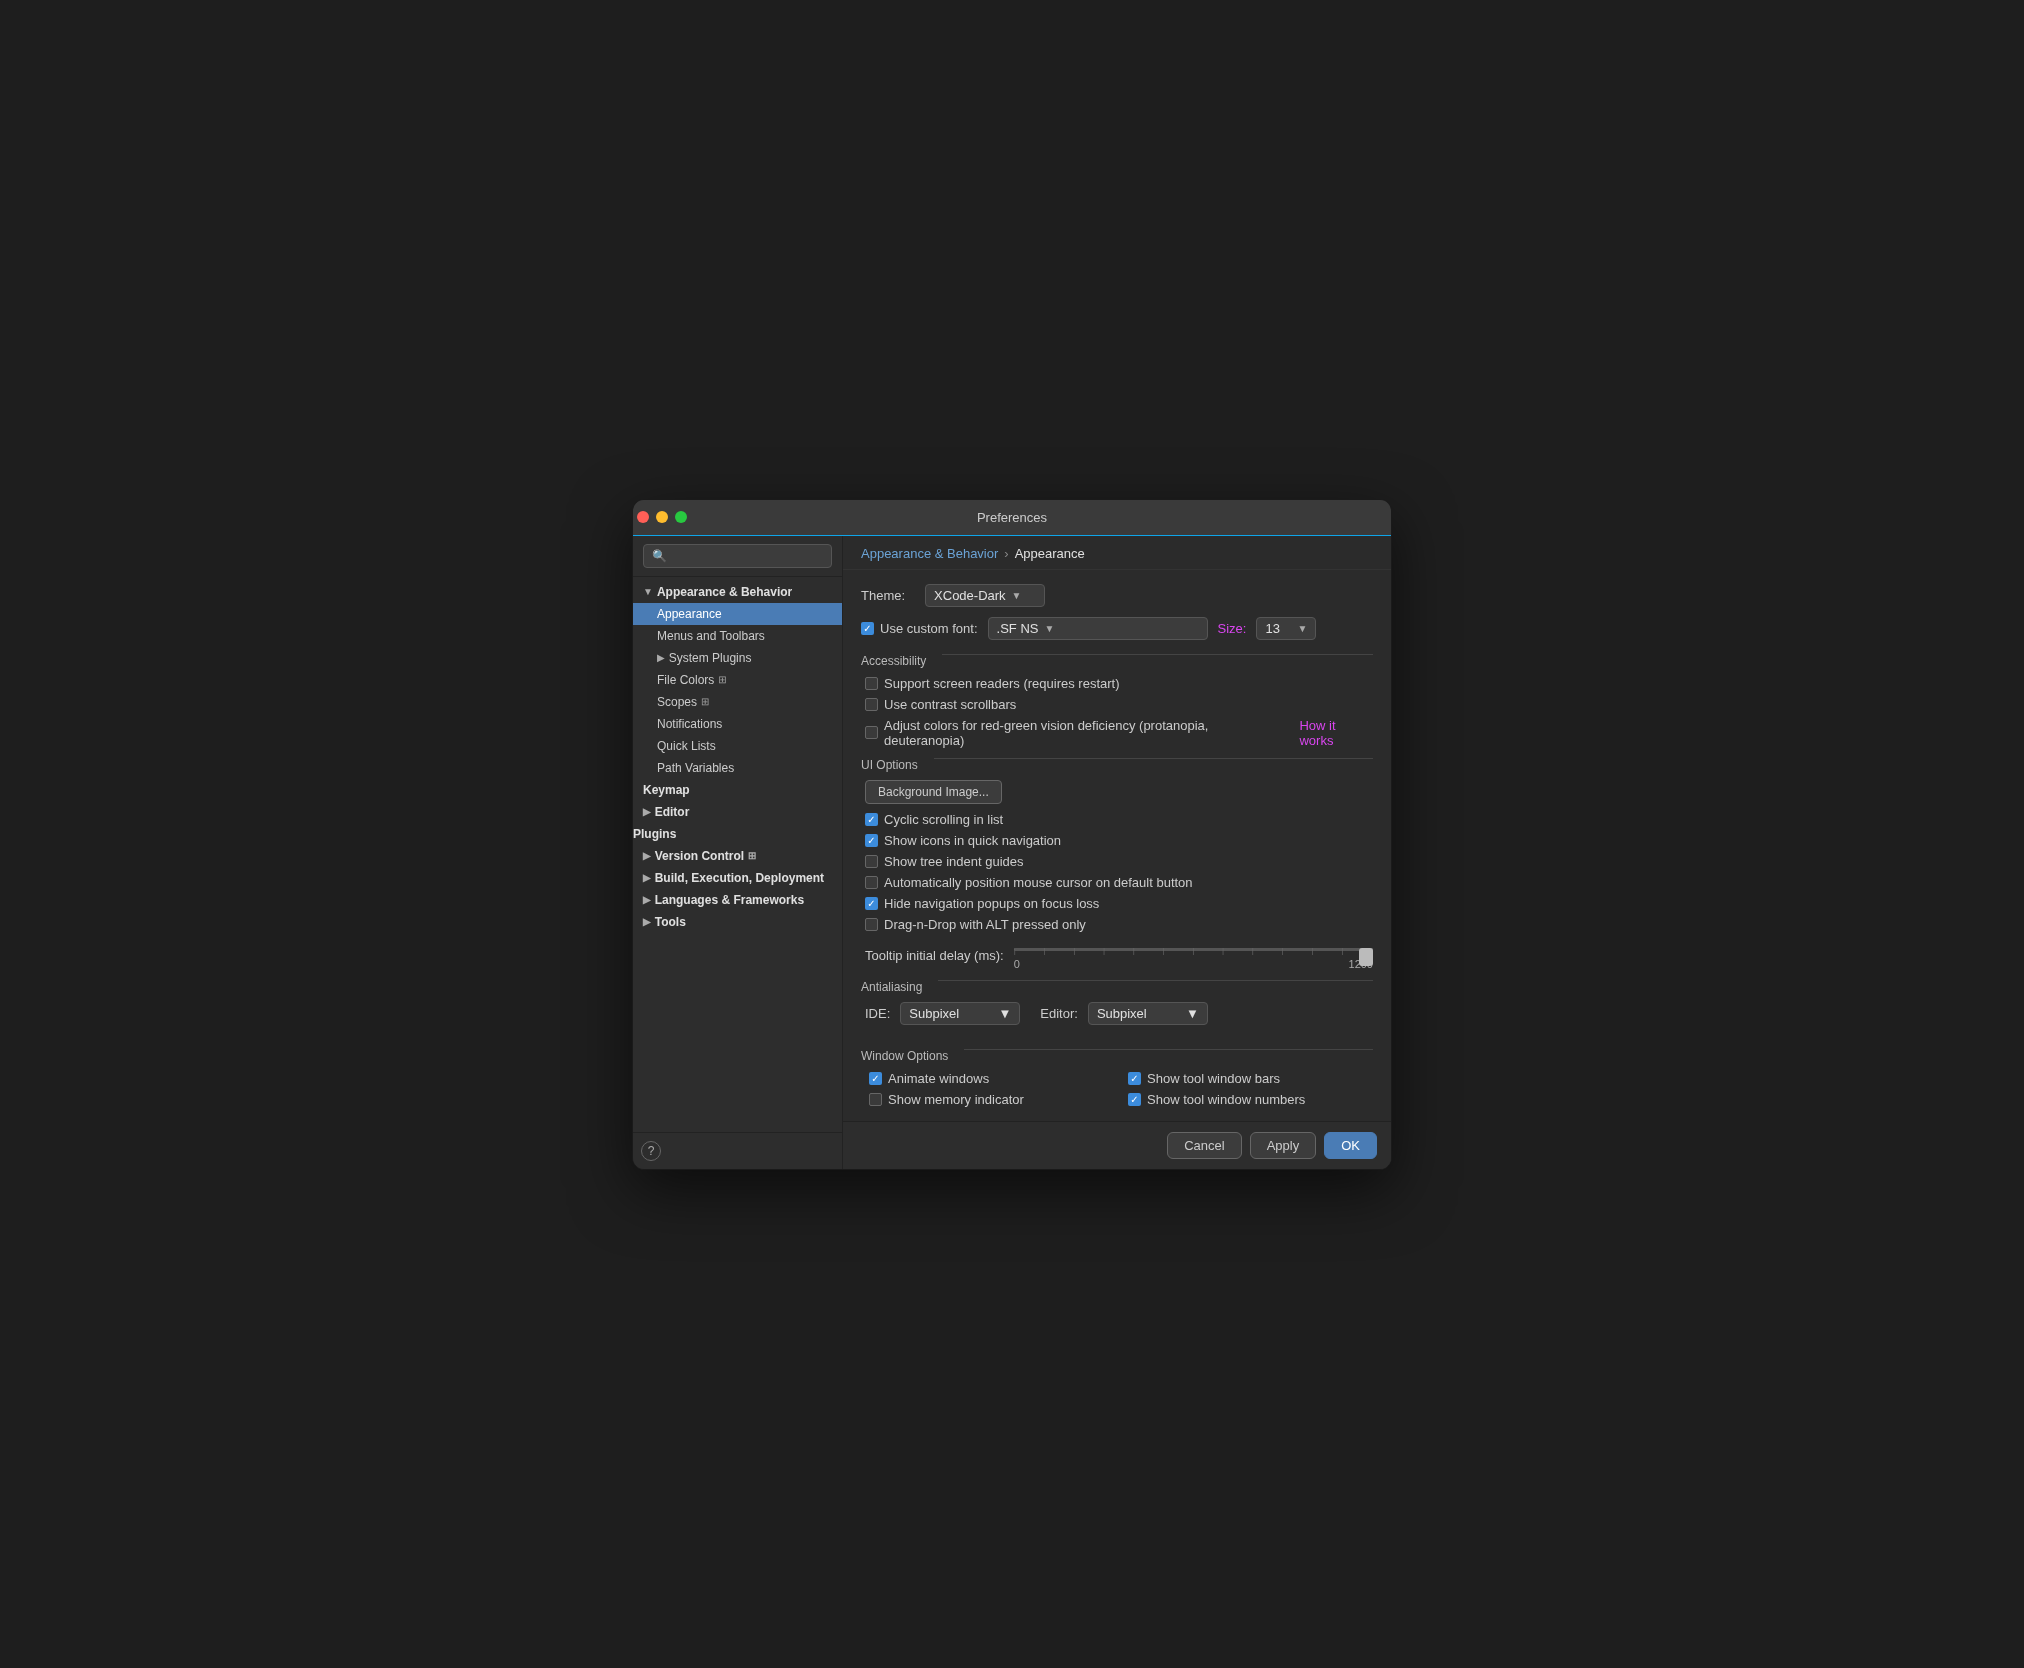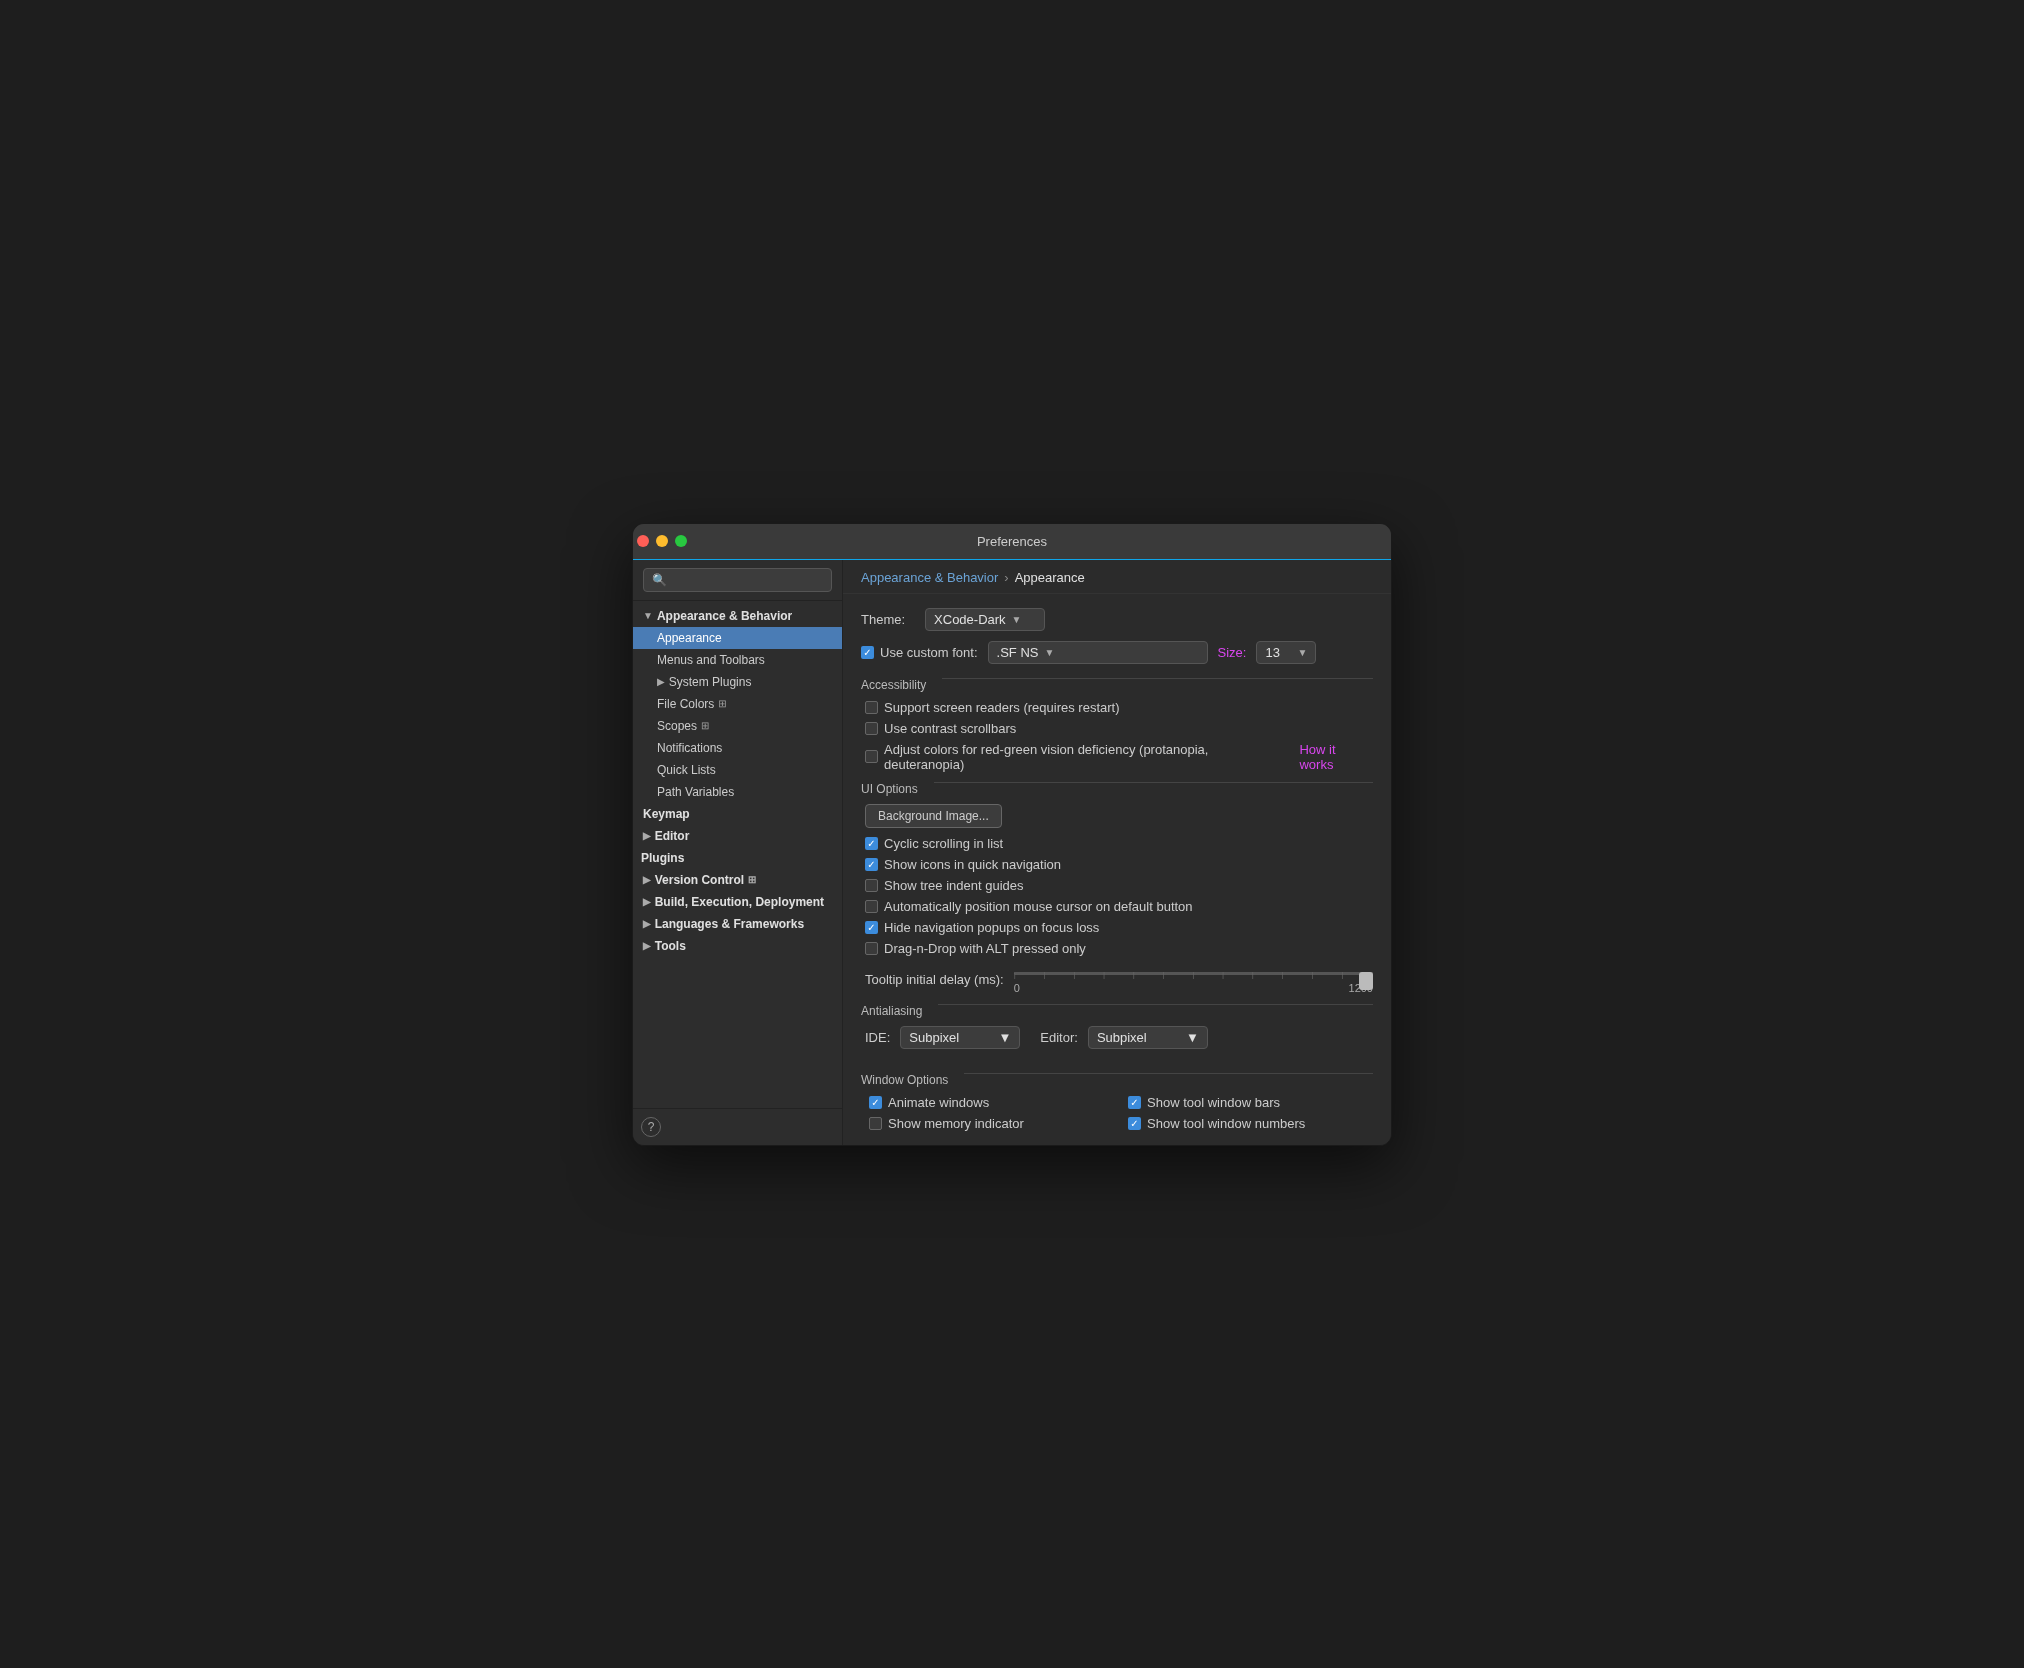--- a/index.html
+++ b/index.html
@@ -452,21 +452,21 @@
 
         <div class="sidebar-item parent" style="padding-left:10px;">
           <span>Keymap</span>
         </div>
 
         <div class="sidebar-item parent" style="padding-left:10px;">
           <span class="arrow">▶</span>
           <span>Editor</span>
         </div>
 
-        <div class="sidebar-item parent" style="padding-left:8px;">
+        <div class="sidebar-item parent" style="padding-left:0;">
           <span>Plugins</span>
         </div>
 
         <div class="sidebar-item parent" style="padding-left:10px;">
           <span class="arrow">▶</span>
           <span>Version Control</span>
           <span class="icon-copy">⊞</span>
         </div>
 
         <div class="sidebar-item parent" style="padding-left:10px;">
@@ -695,15 +695,23 @@
               <div class="cb">
                 <span class="check">✓</span>
               </div>
               <span class="option-label">Show tool window numbers</span>
             </div>
           </div>
         </div>
 
       </div>
 
+      <div class="bottom-bar">
+        <div></div>
+        <div class="bottom-right">
+          <button class="btn-cancel">Cancel</button>
+          <button class="btn-apply">Apply</button>
+          <button class="btn-ok">OK</button>
+        </div>
+      </div>
     </div>
   </div>
 </div>
 
 </body></html>

